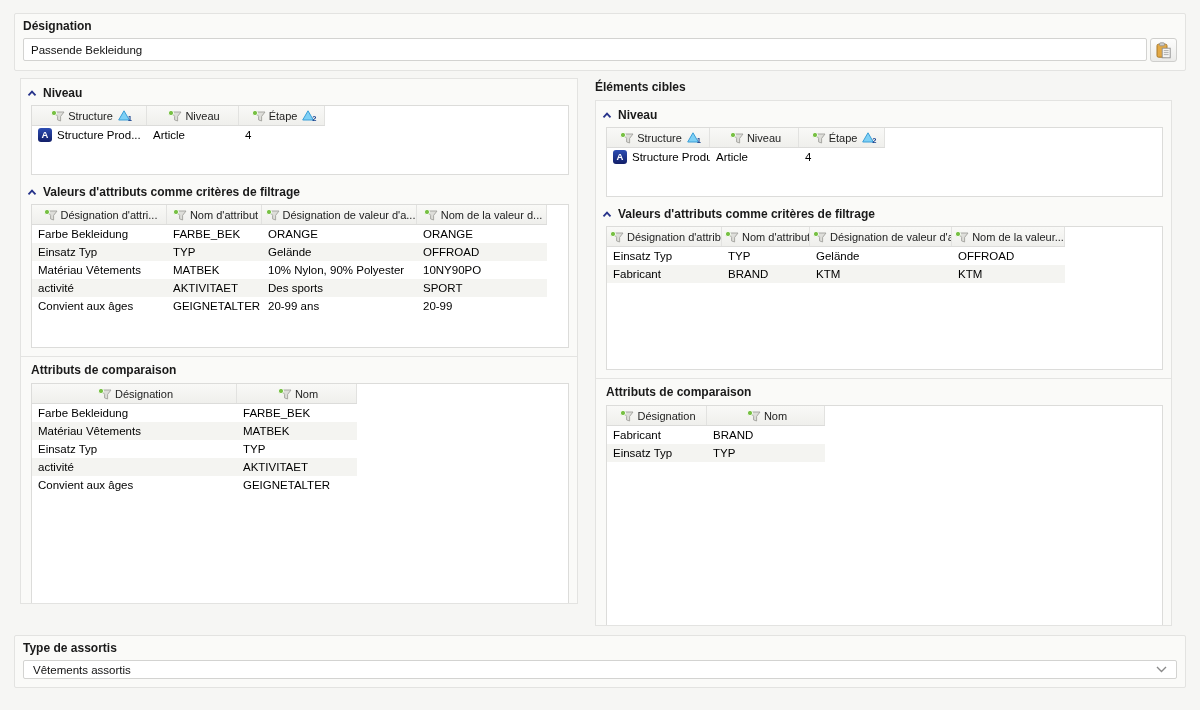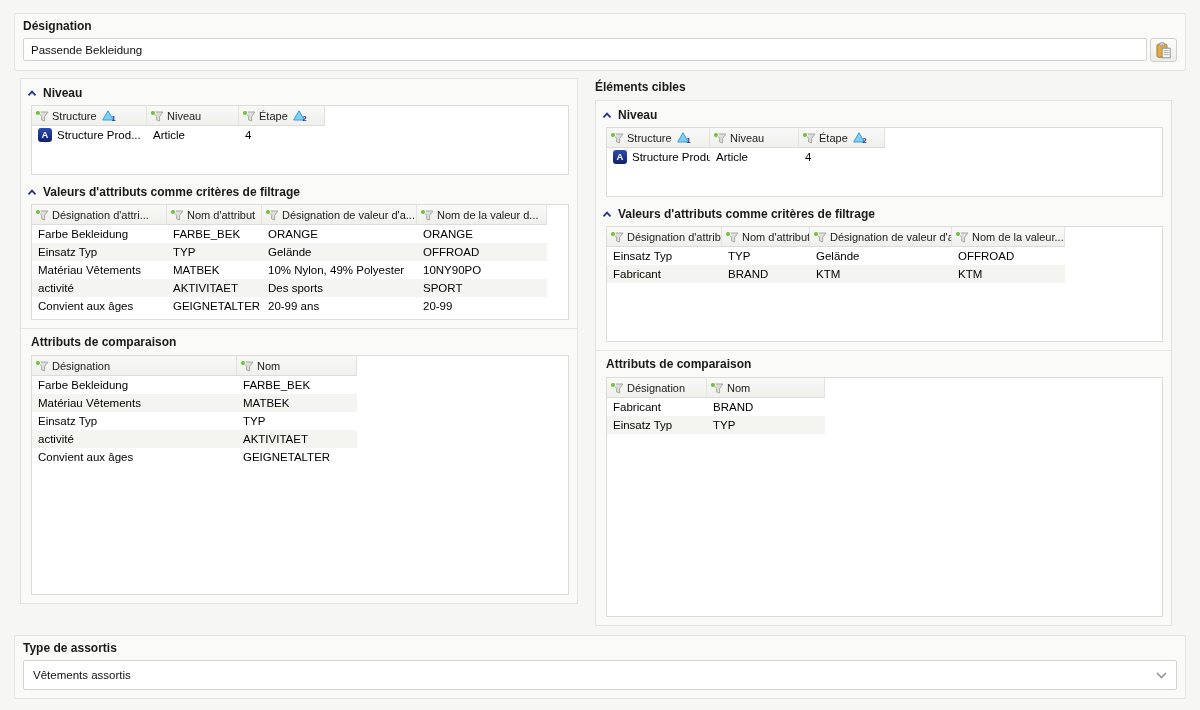--- a/index.html
+++ b/index.html
@@ -41,45 +41,45 @@
   .colbox { border:1px solid #e3e3e1; background:#fafaf8; height:526px; overflow:hidden; }
 
   .sechdr { display:flex; align-items:center; gap:6px; margin:5px 0 3px 6px;
             height:18px; font-size:12px; font-weight:bold; cursor:default; }
   .subhdr { margin:6px 0 4px 10px; font-size:12px; font-weight:bold; height:16px; }
   .divider { border-top:1px solid #e4e4e2; }
 
   .tablebox { background:#fff; border:1px solid #dcdcda; overflow:hidden;
               margin:0 8px 0 10px; }
   .tablebox.h-niv  { height:70px;  margin-bottom:6px; }
-  .tablebox.h-filt { height:116px; margin-bottom:8px; }
+  .tablebox.h-filt { height:144px; margin-bottom:8px; }
   .tablebox.h-comp { height:240px; margin-bottom:8px; }
   .sechdr + .tablebox { margin-top:0; }
   .sechdr.second { margin-top:8px; }
 
   .thead { display:flex; height:20px; background:linear-gradient(#f9f9f7,#efefec);
            border-bottom:1px solid #dcdcda; }
   .th { display:flex; align-items:center; gap:3px; padding-left:3px;
         border-right:1px solid #e2e2e0; font-size:11px; color:#222;
-        overflow:hidden; white-space:nowrap; cursor:default; }
+        overflow:hidden; white-space:nowrap; cursor:default;justify-content:center; }
   .thlbl { overflow:hidden; white-space:nowrap; }
   .sort { position:relative; width:12px; height:11px; flex:0 0 auto; margin-left:2px; }
   .sort i { position:absolute; right:-2px; bottom:-2px; font-style:normal;
             font-size:7.5px; font-weight:bold; color:#15418f; }
   .tr { display:flex; height:18px; align-items:center; }
   .tr.alt { background:#f4f4f1; }
   .td { display:flex; align-items:center; padding-left:6px; font-size:11.5px;
         color:#000; overflow:hidden; white-space:nowrap; height:18px; }
   .abadge { width:14px; height:14px; border-radius:3px; flex:0 0 auto;
             background:linear-gradient(#2c4db3,#121f68); color:#fff;
             font-size:9.5px; font-weight:bold; line-height:14px; text-align:center;
             margin-right:5px; }
 
   .relgroup { margin-top:9px; }
-  .selectbox { height:30px; background:#fff; border:1px solid #d3d3d1; border-radius:2px;
+  .selectbox { height:19px; background:#fff; border:1px solid #d3d3d1; border-radius:2px;
                display:flex; align-items:center; padding:0 9px; font-size:11.5px;
                color:#111; cursor:default; }
   .selectbox .chev { margin-left:auto; display:flex; align-items:center; }
 </style>
 </head>
 <body>
 
 <div class="window">
 
 
@@ -224,21 +224,21 @@
                   </div>
                 </div>
                 <div class="tr" style="width:515px">
                   <div class="td" style="width:135px">
                     <span>Matériau Vêtements</span>
                   </div>
                   <div class="td" style="width:95px">
                     <span>MATBEK</span>
                   </div>
                   <div class="td" style="width:155px">
-                    <span>10% Nylon, 49% Polyester</span>
+                    <span>10% Nylon, 90% Polyester</span>
                   </div>
                   <div class="td" style="width:130px">
                     <span>10NY90PO</span>
                   </div>
                 </div>
                 <div class="tr alt" style="width:515px">
                   <div class="td" style="width:135px">
                     <span>activité</span>
                   </div>
                   <div class="td" style="width:95px">

